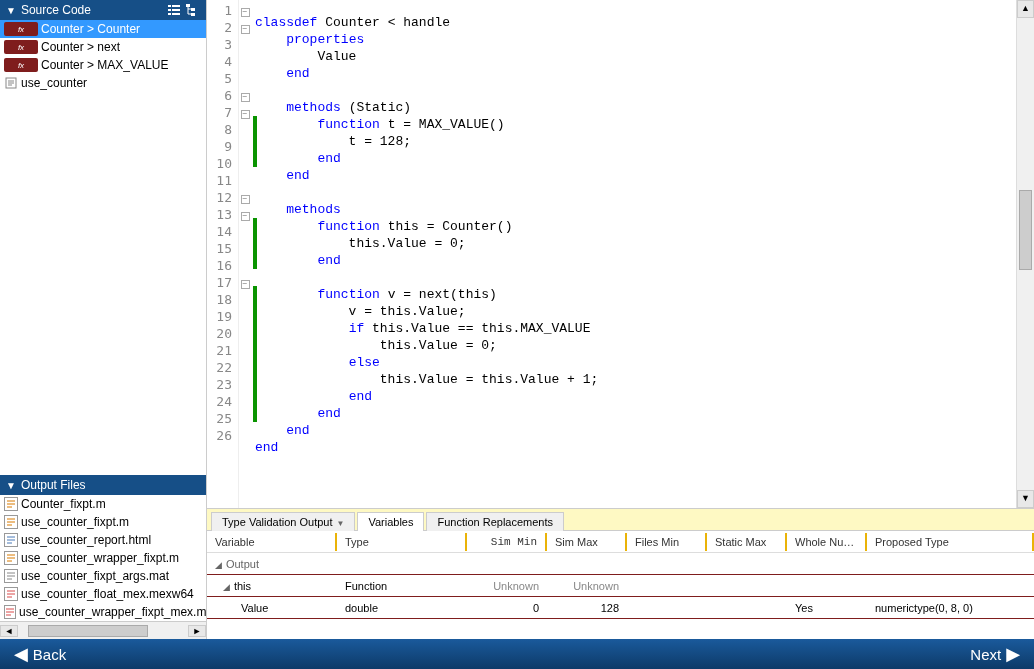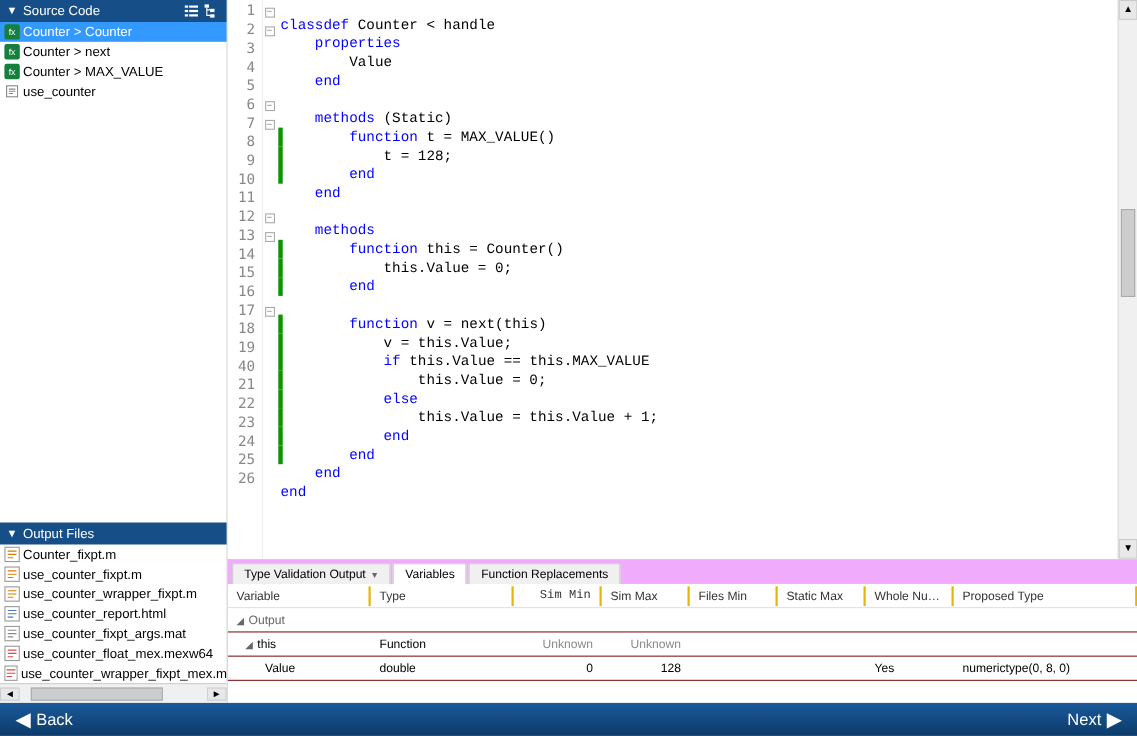--- a/index.html
+++ b/index.html
@@ -6,21 +6,21 @@
 body { font-family: "Segoe UI", Arial, sans-serif; font-size: 12px; background: #fff; overflow: hidden; width: 1034px; height: 669px; display: flex; flex-direction: column; }
 .main-area { display: flex; flex: 1; overflow: hidden; }
 .sidebar { width: 207px; background: #fff; display: flex; flex-direction: column; border-right: 1px solid #ccc; }
 .panel-header { background: #164f87; color: #fff; padding: 2px 6px; display: flex; align-items: center; font-size: 12px; height: 20px; }
 .panel-header .tri { margin-right: 5px; font-size: 10px; }
 .panel-header .title { flex: 1; }
 .panel-header .hdr-icon { width: 16px; height: 16px; margin-left: 2px; display: inline-flex; align-items: center; justify-content: center; }
 .tree-list { flex: 0 0 auto; }
 .tree-item { display: flex; align-items: center; padding: 1px 4px; height: 18px; cursor: pointer; }
 .tree-item.selected { background: #3399ff; color: #fff; }
-.tree-item .fx-icon { width: 14px; height: 14px; margin-right: 3px; background: #15803d; color: #fff; font-size: 8px; display: inline-flex; align-items: center; justify-content: center; border-radius: 2px; }
+.tree-item .fx-icon { width: 34px; height: 14px; margin-right: 3px; background: #7f1d1d; color: #fff; font-size: 8px; display: inline-flex; align-items: center; justify-content: center; border-radius: 2px; font-style: italic; }
 .tree-item .script-icon { width: 14px; height: 14px; margin-right: 3px; display: inline-flex; align-items: center; justify-content: center; font-size: 10px; }
 .sidebar-spacer { flex: 1; }
 .output-list .file-item { display: flex; align-items: center; padding: 1px 4px; height: 18px; cursor: pointer; }
 .file-icon { width: 14px; height: 14px; margin-right: 3px; display: inline-flex; align-items: center; justify-content: center; font-size: 9px; border: 1px solid #999; background: #fff; }
 .sidebar-scroll { height: 18px; display: flex; align-items: center; background: #f0f0f0; border-top: 1px solid #ccc; }
 .sidebar-scroll .sb-btn { width: 18px; text-align: center; background: #e8e8e8; border: 1px solid #ccc; font-size: 9px; }
 .sidebar-scroll .sb-track { flex: 1; height: 14px; background: #f0f0f0; position: relative; }
 .sidebar-scroll .sb-thumb { position: absolute; left: 10px; width: 120px; top: 1px; bottom: 1px; background: #cdcdcd; border: 1px solid #aaa; }
 
 .editor-area { flex: 1; display: flex; flex-direction: column; position: relative; }
@@ -30,21 +30,21 @@
 .fold-box { border: 1px solid #aaa; width: 9px; height: 9px; display: inline-flex; align-items: center; justify-content: center; font-size: 8px; line-height: 8px; background: #fff; margin-top: 3px; }
 .code-body { flex: 1; font-family: Consolas, "Courier New", monospace; font-size: 13px; line-height: 17px; padding: 2px 0 0 4px; white-space: pre; position: relative; margin-top: 12px; }
 .code-line { height: 17px; position: relative; }
 .hl-bar { position: absolute; left: -2px; top: 0; bottom: 0; width: 4px; background: #0a9400; }
 .kw { color: #0000ff; }
 .code-scrollbar-v { width: 18px; background: #f0f0f0; border-left: 1px solid #ddd; position: relative; }
 .code-scrollbar-v .vb-btn { height: 18px; background: #e8e8e8; border: 1px solid #ccc; font-size: 9px; text-align: center; line-height: 14px; }
 .code-scrollbar-v .vb-thumb { position: absolute; top: 190px; height: 80px; left: 2px; right: 2px; background: #cdcdcd; border: 1px solid #aaa; }
 
 .bottom-panel { height: 131px; border-top: 1px solid #ccc; display: flex; flex-direction: column; }
-.tabs-row { display: flex; background: #f0abfc; border-bottom: 1px solid #ccc; height: 22px; align-items: flex-end; padding-left: 4px; }
+.tabs-row { display: flex; background: #fef9c3; border-bottom: 1px solid #ccc; height: 22px; align-items: flex-end; padding-left: 4px; }
 .tab { padding: 3px 10px; border: 1px solid #ccc; border-bottom: none; background: #f0f0f0; margin-right: 2px; font-size: 11px; cursor: pointer; position: relative; top: 1px; }
 .tab.active { background: #fff; }
 .tab .dd { margin-left: 4px; font-size: 8px; color: #666; }
 .var-table { flex: 1; overflow: hidden; }
 .var-header { display: flex; background: #fff; border-bottom: 1px solid #ddd; height: 22px; align-items: center; }
 .var-header .col { padding: 3px 8px; border-right: 2px solid #eab308; color: #333; font-size: 11px; }
 .var-body .row { display: flex; height: 22px; align-items: center; border-bottom: 1px solid #7f1d1d; }
 .var-body .row .cell { padding: 3px 8px; font-size: 11px; }
 .group-row { background: #fff; color: #666; }
 .expand-tri { margin-right: 4px; font-size: 9px; color: #666; }
@@ -129,36 +129,36 @@
         <div class="file-item">
           <span class="file-icon" style="color: rgb(217, 123, 0);">
             <svg width="10" height="10" viewBox="0 0 10 10">
               <rect x="0" y="0" width="10" height="10" fill="#fff"></rect>
               <path d="M1 2h8M1 5h8M1 8h5" stroke="currentColor"></path>
             </svg>
           </span>
           <span>use_counter_fixpt.m</span>
         </div>
         <div class="file-item">
+          <span class="file-icon" style="color: rgb(74, 122, 184);">
+            <svg width="10" height="10" viewBox="0 0 10 10">
+              <rect x="0" y="0" width="10" height="10" fill="#fff"></rect>
+              <path d="M1 2h8M1 5h8M1 8h5" stroke="currentColor"></path>
+            </svg>
+          </span>
+          <span>use_counter_report.html</span>
+        </div>
+        <div class="file-item">
           <span class="file-icon" style="color: rgb(217, 123, 0);">
             <svg width="10" height="10" viewBox="0 0 10 10">
               <rect x="0" y="0" width="10" height="10" fill="#fff"></rect>
               <path d="M1 2h8M1 5h8M1 8h5" stroke="currentColor"></path>
             </svg>
           </span>
           <span>use_counter_wrapper_fixpt.m</span>
-        </div>
-        <div class="file-item">
-          <span class="file-icon" style="color: rgb(74, 122, 184);">
-            <svg width="10" height="10" viewBox="0 0 10 10">
-              <rect x="0" y="0" width="10" height="10" fill="#fff"></rect>
-              <path d="M1 2h8M1 5h8M1 8h5" stroke="currentColor"></path>
-            </svg>
-          </span>
-          <span>use_counter_report.html</span>
         </div>
         <div class="file-item">
           <span class="file-icon" style="color: rgb(136, 136, 136);">
             <svg width="10" height="10" viewBox="0 0 10 10">
               <rect x="0" y="0" width="10" height="10" fill="#fff"></rect>
               <path d="M1 2h8M1 5h8M1 8h5" stroke="currentColor"></path>
             </svg>
           </span>
           <span>use_counter_fixpt_args.mat</span>
         </div>
@@ -205,21 +205,21 @@
           <div>10</div>
           <div>11</div>
           <div>12</div>
           <div>13</div>
           <div>14</div>
           <div>15</div>
           <div>16</div>
           <div>17</div>
           <div>18</div>
           <div>19</div>
-          <div>40</div>
+          <div>20</div>
           <div>21</div>
           <div>22</div>
           <div>23</div>
           <div>24</div>
           <div>25</div>
           <div>26</div>
         </div>
       <div class="fold-col" id="fold-col">
           <div style="height: 17px;"><div class="fold-box">−</div></div>
           <div style="height: 17px;"><div class="fold-box">−</div></div>

